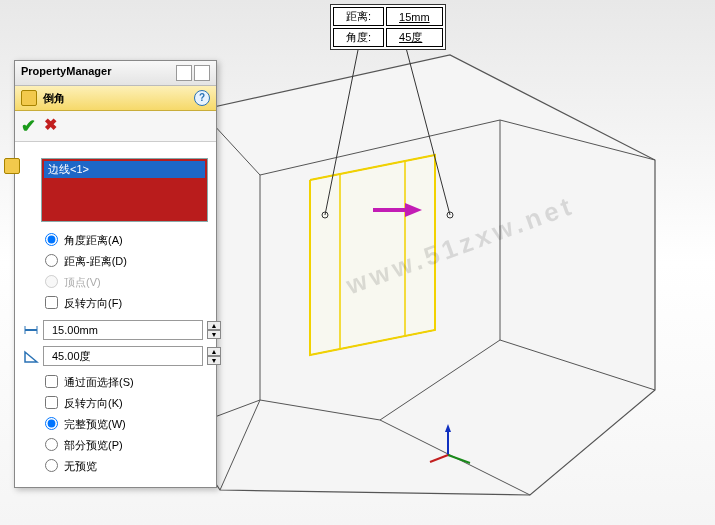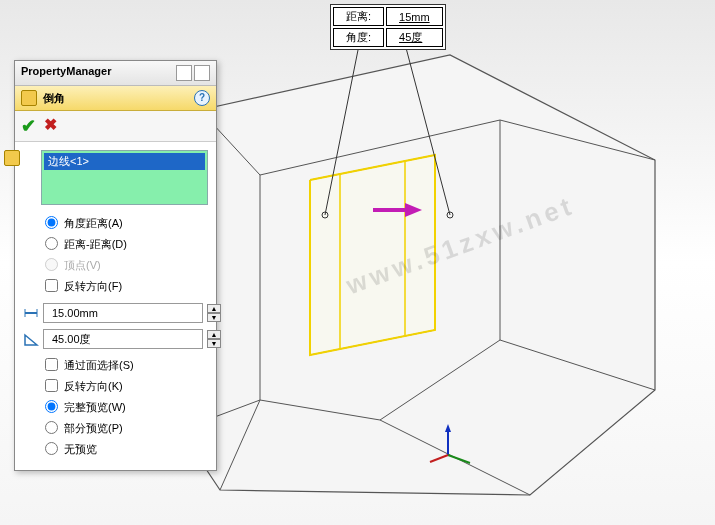--- a/index.html
+++ b/index.html
@@ -66,21 +66,21 @@
     .confirm-row .cancel { color:#c21f1f; font-size:16px; font-weight:bold; cursor:pointer; }
     .group-head {
       background: linear-gradient(#d9e8f8,#bcd3ee);
       border-top:1px solid #9ab3d0; border-bottom:1px solid #9ab3d0;
       padding:3px 8px; font-weight:bold;
       display:flex; align-items:center;
     }
     .collapse { margin-left:auto; font-size:10px; }
     .group-body { padding:6px 8px 10px 8px; background:#fff; }
     .selection-box {
-      border:1px solid #8aa; background:#86efac; height:55px; margin:2px 0 8px 18px;
+      border:1px solid #8aa; background:#b91c1c; height:64px; margin:10px 0 8px 18px;
       position:relative;
     }
     .selection-item {
       background:#1e67c7; color:#fff; padding:1px 4px;
       position:absolute; left:2px; top:2px; right:2px;
     }
     .sel-icon {
       position:absolute; left:-19px; top:0; width:16px; height:16px;
       background:#f2c94c; border:1px solid #a78300; border-radius:2px;
     }

